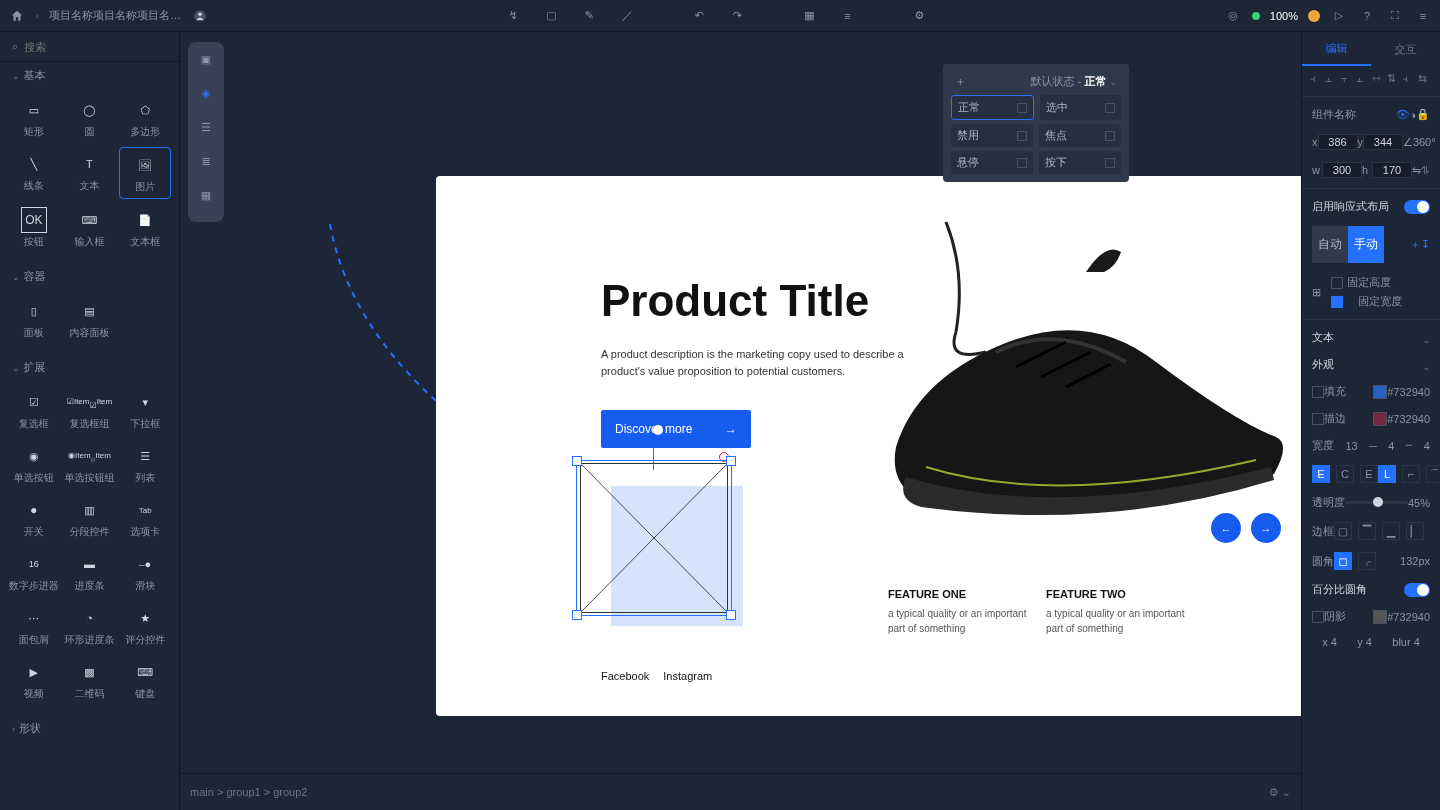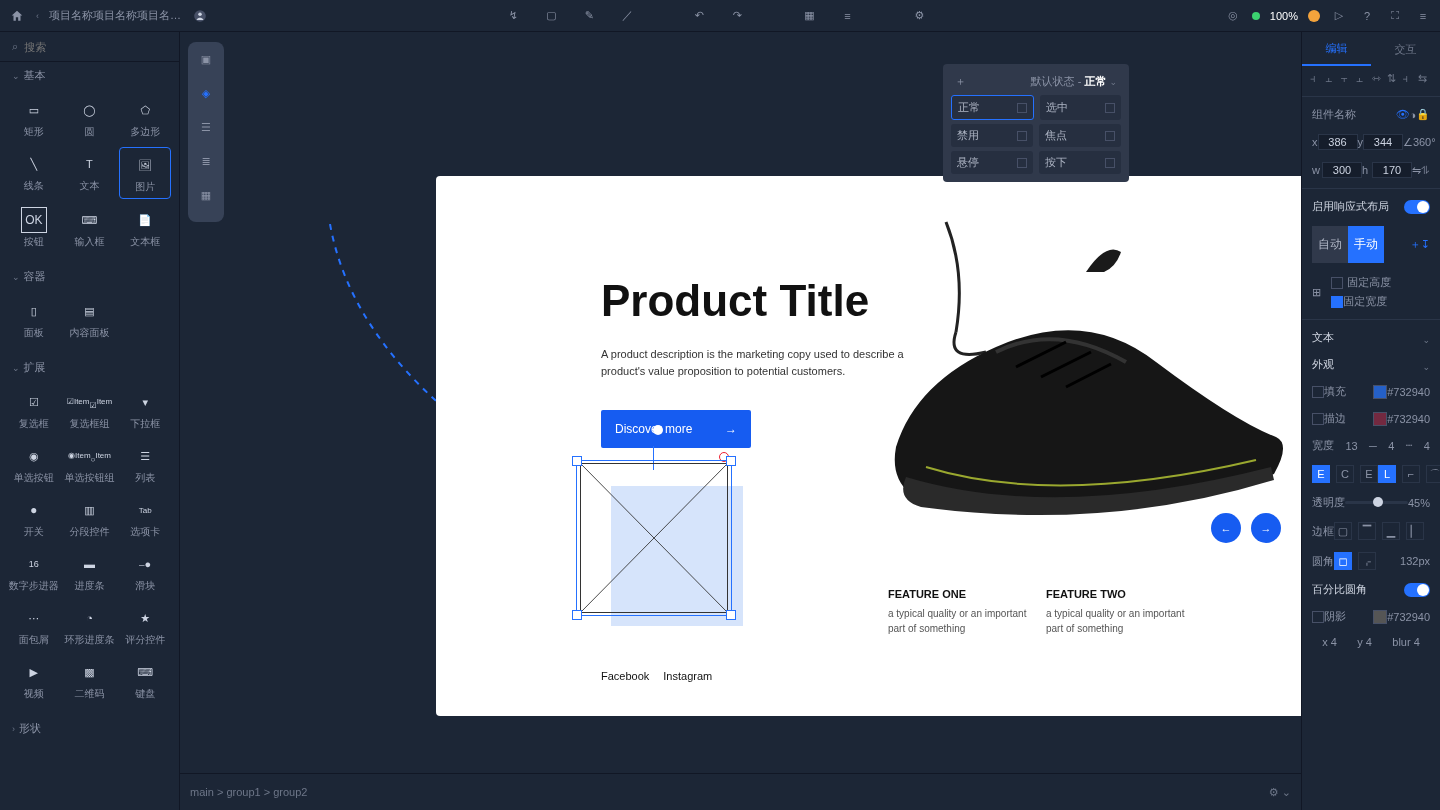--- a/index.html
+++ b/index.html
@@ -454,21 +454,21 @@
       <span style="color:#2571ff">＋</span>
       <span style="color:#2571ff">↧</span>
     </div>
     <div class="r-row" style="gap:10px">
       <span>⊞</span>
       <div style="display:flex;flex-direction:column;gap:4px">
         <label style="display:flex;gap:4px;align-items:center">
             <span class="checkbox"></span>
             <span>固定高度</span>
           </label>
-        <label style="display:flex;gap:0;align-items:center">
+        <label style="display:flex;gap:15px;align-items:center">
             <span class="checkbox on"></span>
             <span>固定宽度</span>
           </label>
       </div>
     </div>
     <div class="r-divider"></div>
     <div class="r-section">
         <span>文本</span>
         <span class="chev">⌄</span>
       </div>

